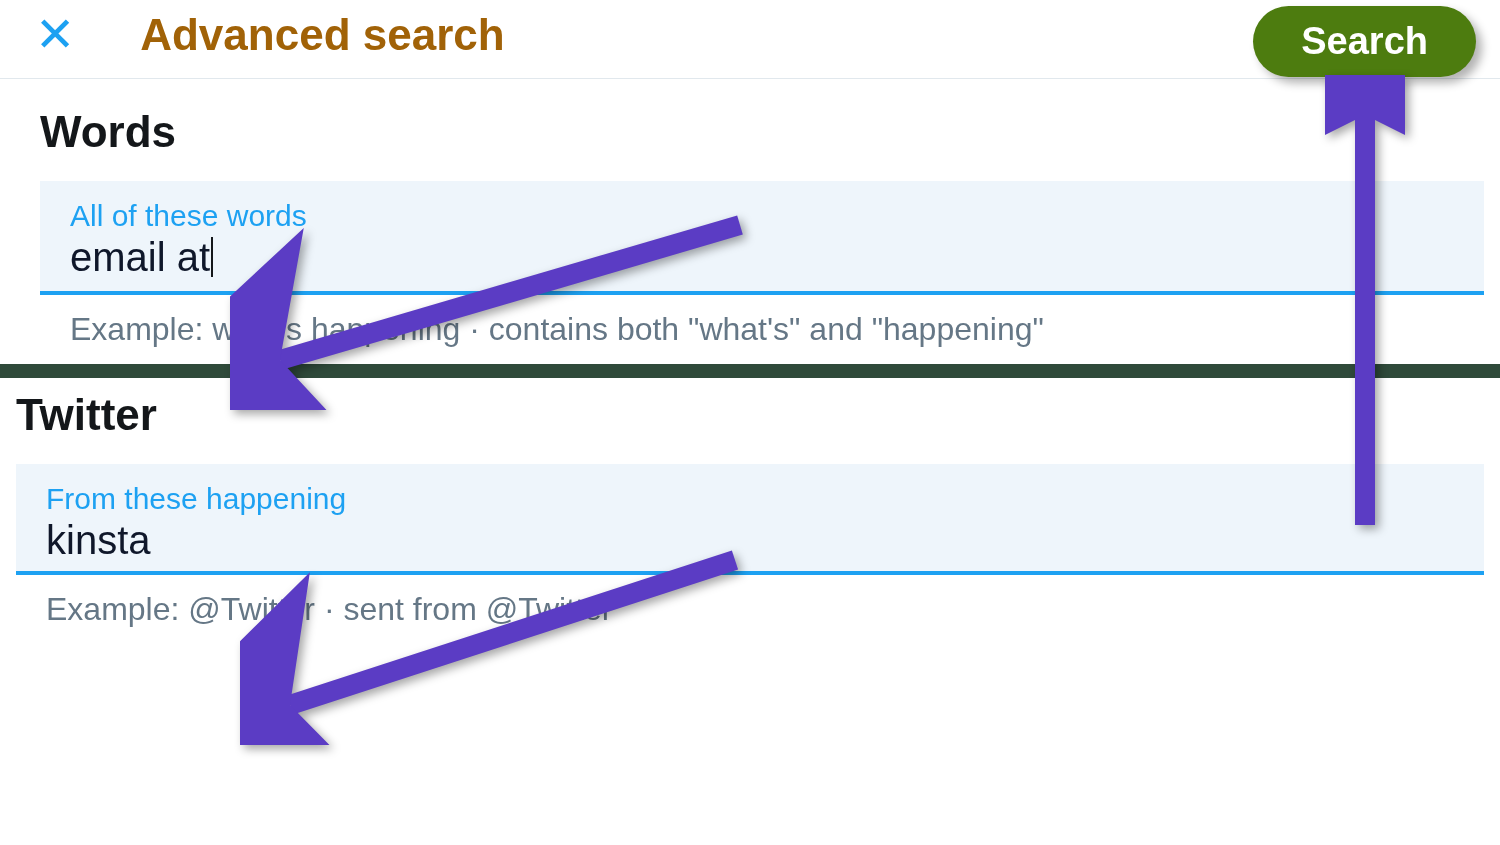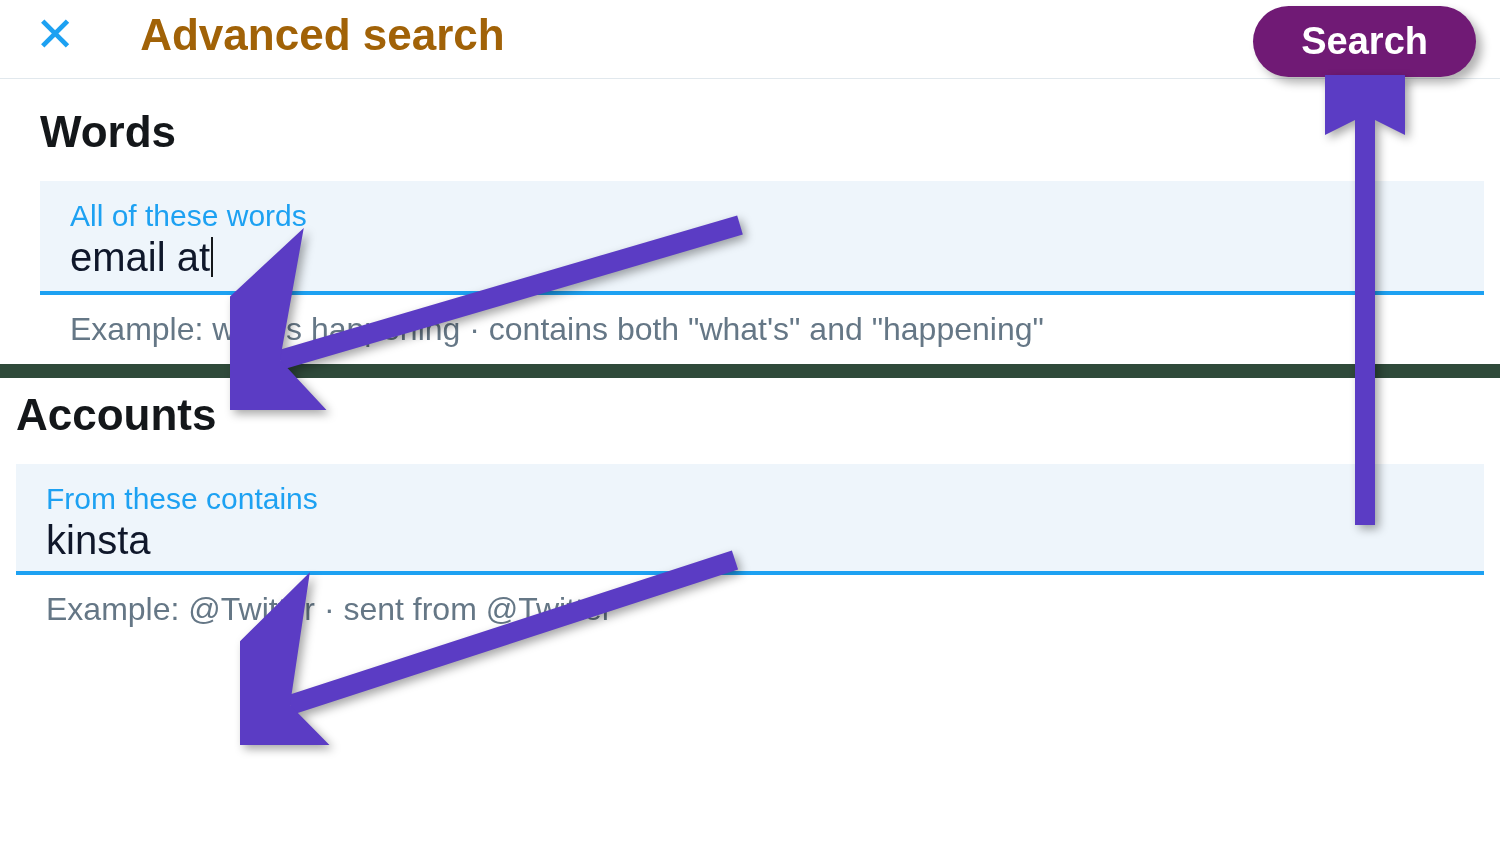--- a/index.html
+++ b/index.html
@@ -32,21 +32,21 @@
     }
     .header-title {
       font-size: 44px;
       font-weight: 800;
       color: #a16207;
     }
     .search-button {
       position: absolute;
       right: 24px;
       top: 6px;
-      background: #701a75;
+      background: #4d7c0f;
       color: #ffffff;
       border: none;
       border-radius: 999px;
       padding: 14px 48px;
       font-size: 38px;
       font-weight: 700;
       cursor: pointer;
       box-shadow: 6px 6px 10px rgba(0,0,0,0.3);
     }
     .section {
@@ -129,23 +129,23 @@
     <div class="input-value">
       <span>email at</span><span class="cursor"></span>
     </div>
   </div>
   <div class="example-text">Example: what's happening · contains both "what's" and "happening"</div>
 </div>
 
 <div class="divider-gap"></div>
 
 <div class="section section-accounts">
-  <div class="section-title">Accounts</div>
+  <div class="section-title">Twitter</div>
   <div class="input-field">
-    <div class="input-label">From these contains</div>
+    <div class="input-label">From these happening</div>
     <div class="input-value">kinsta</div>
   </div>
   <div class="example-text">Example: @Twitter · sent from @Twitter</div>
 </div>
 
 <svg class="annotation-arrow arrow-svg" style="left: 230px; top: 210px; width: 530px; height: 200px;" viewBox="0 0 530 200">
   <defs>
     <marker id="ah1" markerWidth="12" markerHeight="12" refX="3" refY="6" orient="auto">
       <path d="M0,0 L12,6 L0,12 L3,6 Z" fill="#5b3cc4"></path>
     </marker>

